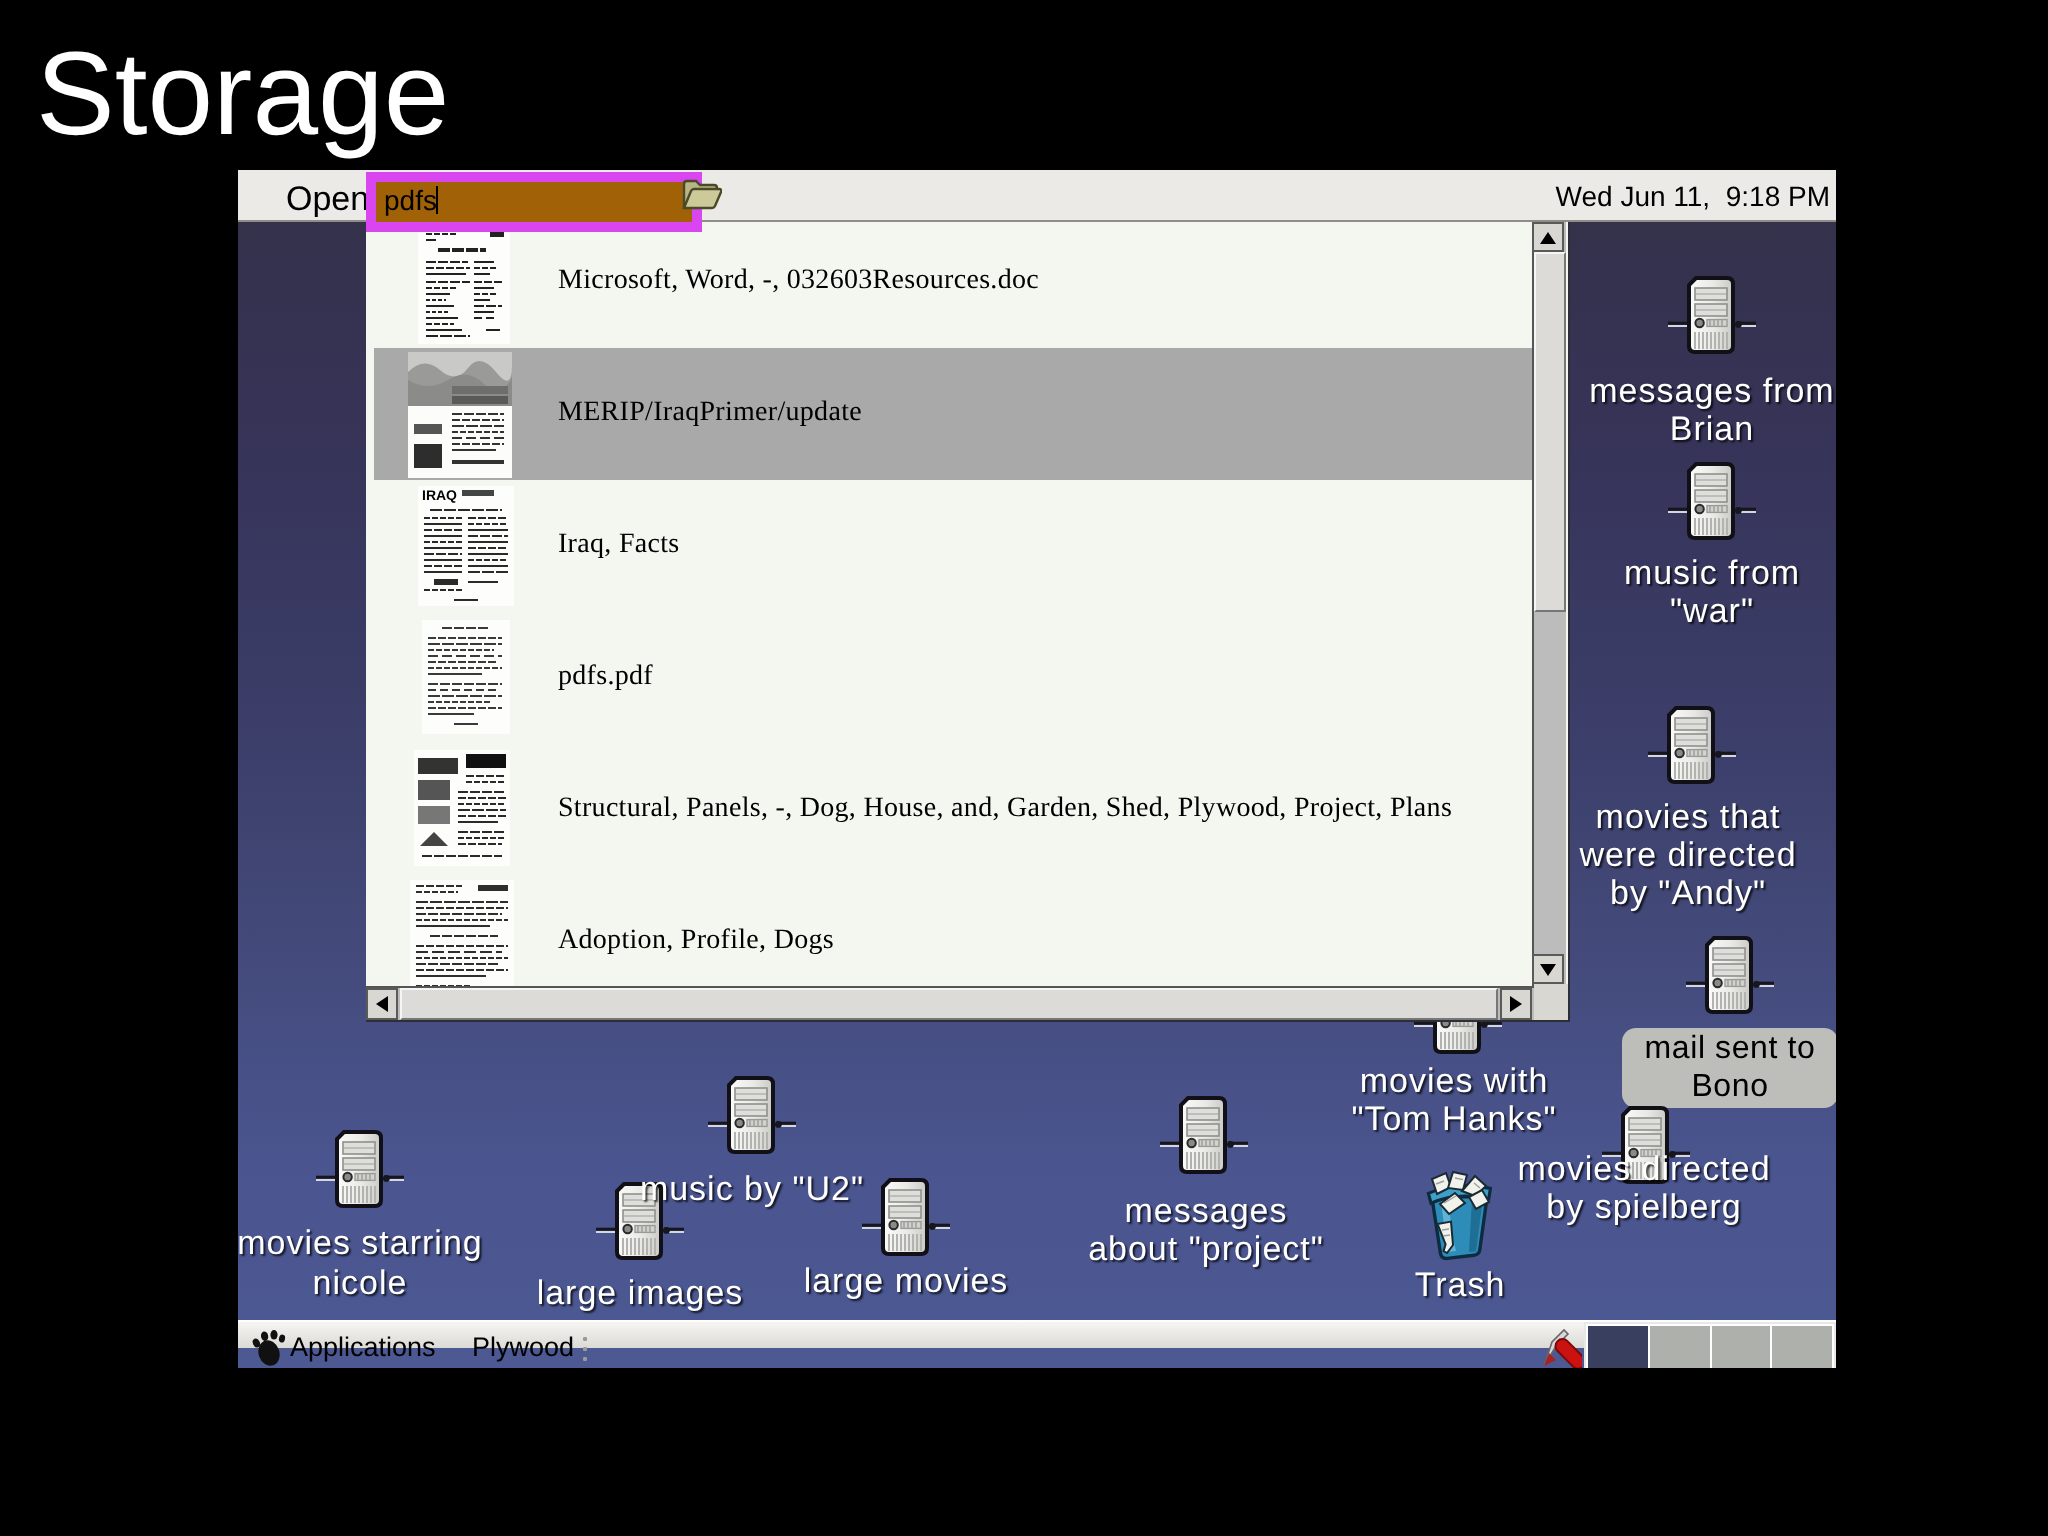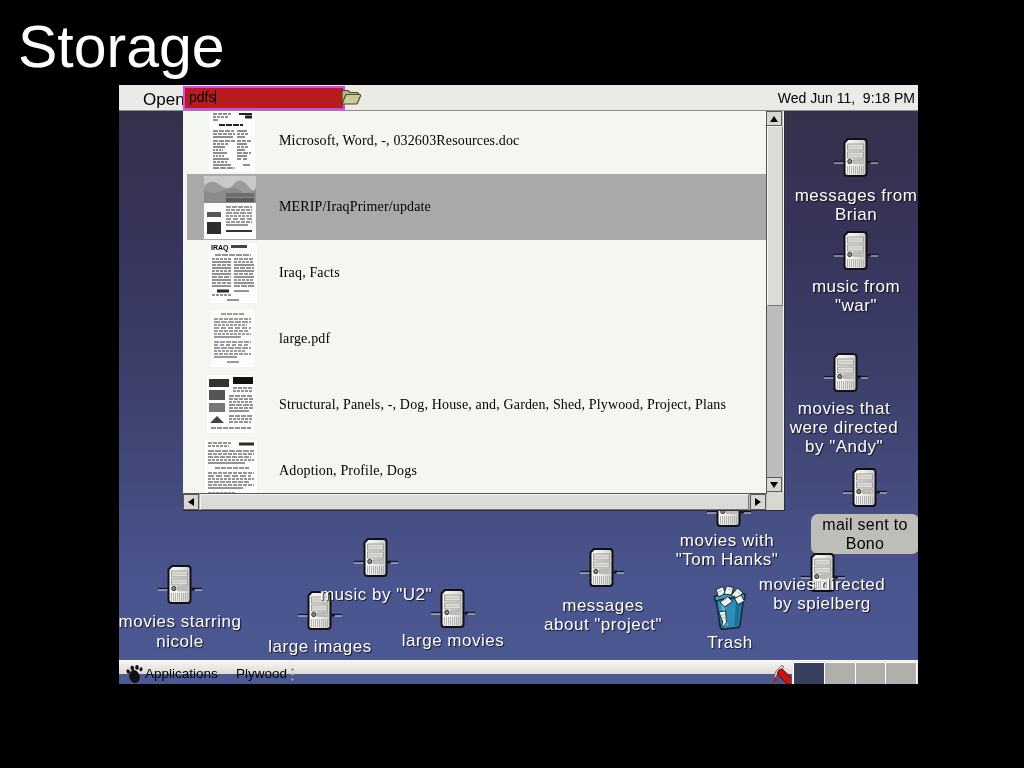--- a/index.html
+++ b/index.html
@@ -6,22 +6,22 @@
   body{width:1024px;height:768px;position:relative;overflow:hidden;
        font-family:"Liberation Sans",sans-serif;}
   #title{position:absolute;left:18px;top:18px;color:#fff;font-size:59px;line-height:59px;}
   #desktop{position:absolute;left:119px;top:85px;width:799px;height:599px;overflow:hidden;
     background:linear-gradient(180deg,#343148 0%,#353251 12%,#37345a 25%,#393a63 38%,
       #3d406c 50%,#424877 62%,#475085 74%,#4b5590 85%,#4c5992 100%);}
   
   #topbar{position:absolute;left:0;top:0;width:799px;height:25px;background:#eceae6;
     border-bottom:1px solid #8f8d88;z-index:6;}
   #openlbl{position:absolute;left:24px;top:5px;font-size:17px;color:#000;}
-  #openinput{position:absolute;left:64px;top:1px;width:154px;height:19px;background:#b91c1c;
-    border:2px solid #d946ef;font-size:14px;color:#000;padding:1px 0 0 4px;box-sizing:content-box;}
+  #openinput{position:absolute;left:64px;top:1px;width:154px;height:19px;background:#a16207;
+    border:5px solid #d946ef;font-size:14px;color:#000;padding:1px 0 0 4px;box-sizing:content-box;}
   #caret{display:inline-block;width:1px;height:14px;background:#000;vertical-align:-2px;}
   #dateline{position:absolute;right:3px;top:5px;font-size:14px;color:#000;white-space:pre;text-align:right;}
   
   #win{position:absolute;left:64px;top:26px;width:602px;height:400px;background:#f3f7f0;z-index:5;
     border-right:1px solid #2e2e38;border-bottom:1px solid #2e2e38;box-sizing:border-box;overflow:hidden;}
   .row{position:absolute;left:0;width:585px;height:66px;}
   .row.sel{background:#a9a9a9;left:4px;width:581px;}
   .rowtext{position:absolute;left:96px;top:50%;transform:translateY(-50%);font-size:14px;letter-spacing:0.15px;color:#000;white-space:nowrap;font-family:Liberation Serif, serif;}
   .sel .rowtext{left:92px;}
   .thumb{position:absolute;}
@@ -178,21 +178,21 @@
           <line x1="3" y1="27" x2="30" y2="27"></line>
           <line x1="3" y1="32" x2="40" y2="32" stroke-dasharray="5 1"></line>
           <line x1="3" y1="35" x2="38" y2="35" stroke-dasharray="4 2"></line>
           <line x1="3" y1="38" x2="40" y2="38" stroke-dasharray="6 1"></line>
           <line x1="3" y1="41" x2="34" y2="41" stroke-dasharray="3 1"></line>
           <line x1="3" y1="44" x2="40" y2="44" stroke-dasharray="4 1"></line>
           <line x1="3" y1="47" x2="26" y2="47"></line>
           <line x1="16" y1="52" x2="28" y2="52"></line>
         </g>
       </svg>
-      <div class="rowtext">large.pdf</div>
+      <div class="rowtext">pdfs.pdf</div>
     </div>
     <div class="row" style="top:261px">
       <svg class="thumb" style="left:24px;top:3px" width="48" height="58" viewBox="0 0 48 58">
         <rect width="48" height="58" fill="#fdfdfc"></rect>
         <rect x="26" y="2" width="20" height="7" fill="#111"></rect>
         <rect x="2" y="4" width="20" height="8" fill="#333"></rect>
         <g stroke="#2a2a2a" stroke-width="1">
           <line x1="26" y1="13" x2="46" y2="13" stroke-dasharray="4 1"></line>
           <line x1="26" y1="16" x2="46" y2="16" stroke-dasharray="3 1"></line>
         </g>

